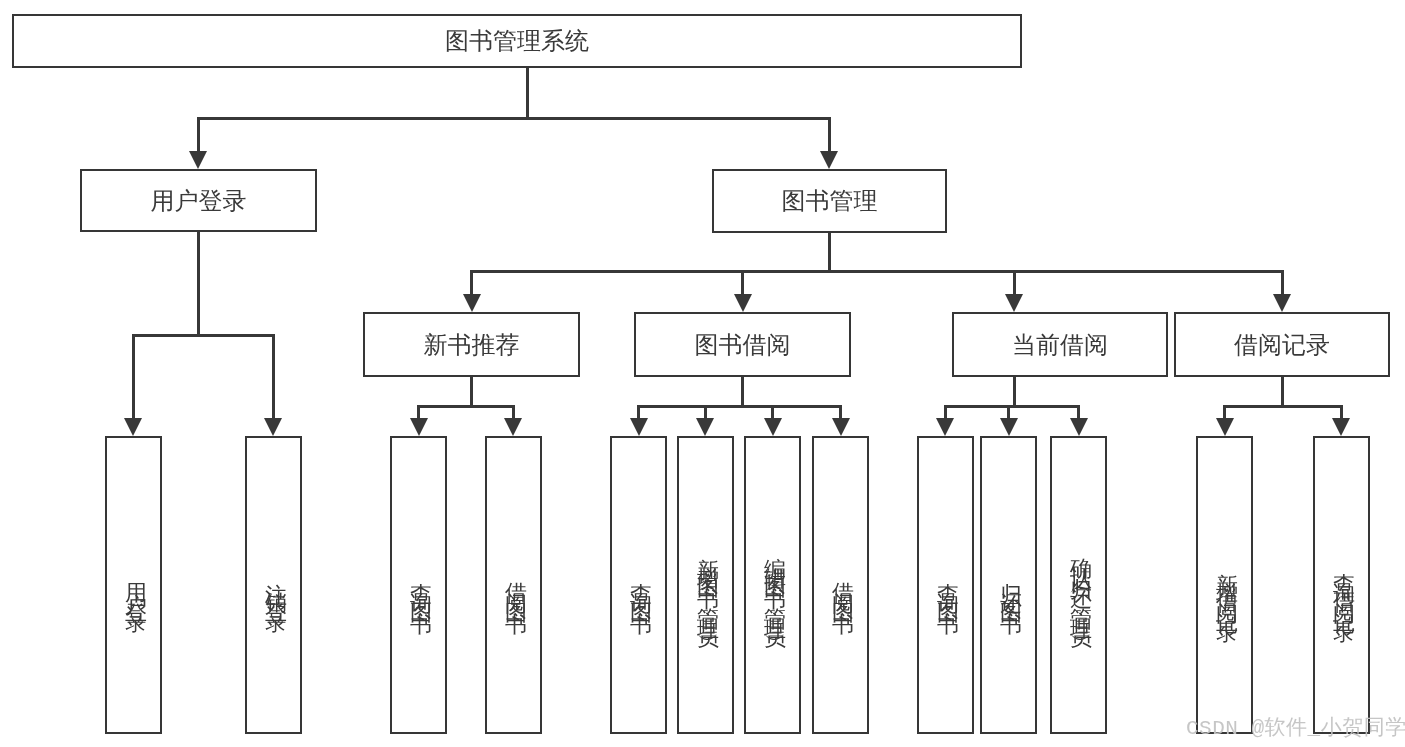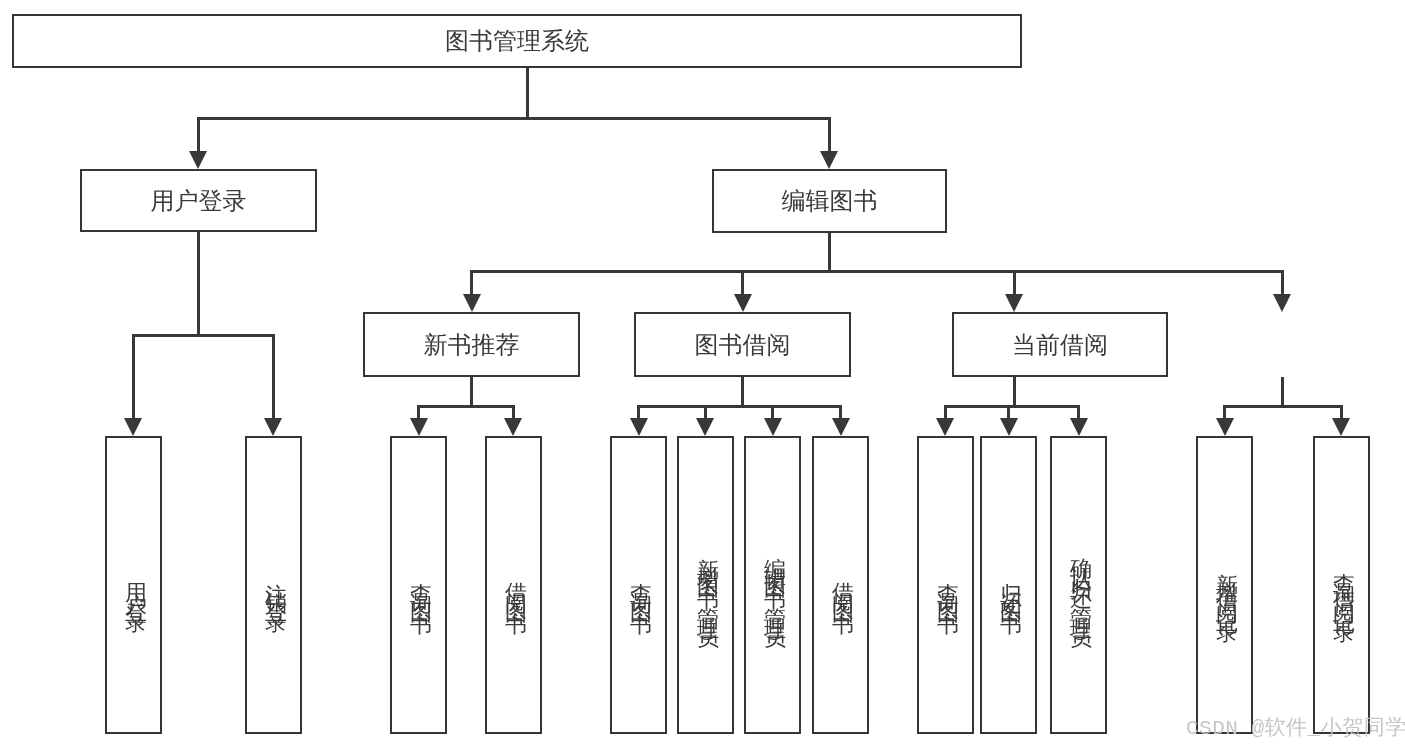--- a/index.html
+++ b/index.html
@@ -90,25 +90,26 @@
   <div class="vline" style="left:1281px;top:377px;height:30px"></div>
   <div class="hline" style="left:1223px;top:405px;width:120px"></div>
   <div class="vline" style="left:1223px;top:405px;height:16px"></div>
   <div class="arrow" style="left:1216px;top:418px"></div>
   <div class="vline" style="left:1340px;top:405px;height:16px"></div>
   <div class="arrow" style="left:1332px;top:418px"></div>
 
   <div class="box" style="left:12px;top:14px;width:1010px;height:54px">图书管理系统</div>
 
   <div class="box" style="left:80px;top:169px;width:237px;height:63px">用户登录</div>
-  <div class="box" style="left:712px;top:169px;width:235px;height:64px">编辑图书</div>
+  <div class="box" style="left:712px;top:169px;width:235px;height:64px">图书管理</div>
 
   <div class="box" style="left:634px;top:312px;width:217px;height:65px">图书借阅</div>
   <div class="box" style="left:363px;top:312px;width:217px;height:65px">新书推荐</div>
   <div class="box" style="left:952px;top:312px;width:216px;height:65px">当前借阅</div>
+  <div class="box" style="left:1174px;top:312px;width:216px;height:65px">借阅记录</div>
 
   <div class="vbox" style="left:105px">用户登录</div>
   <div class="vbox" style="left:245px">注销登录</div>
 
   <div class="vbox" style="left:390px">查询图书</div>
   <div class="vbox" style="left:485px">借阅图书</div>
 
   <div class="vbox" style="left:610px">查询图书</div>
   <div class="vbox" style="left:677px">新增图书（管理员）</div>
   <div class="vbox" style="left:744px">编辑图书（管理员）</div>

